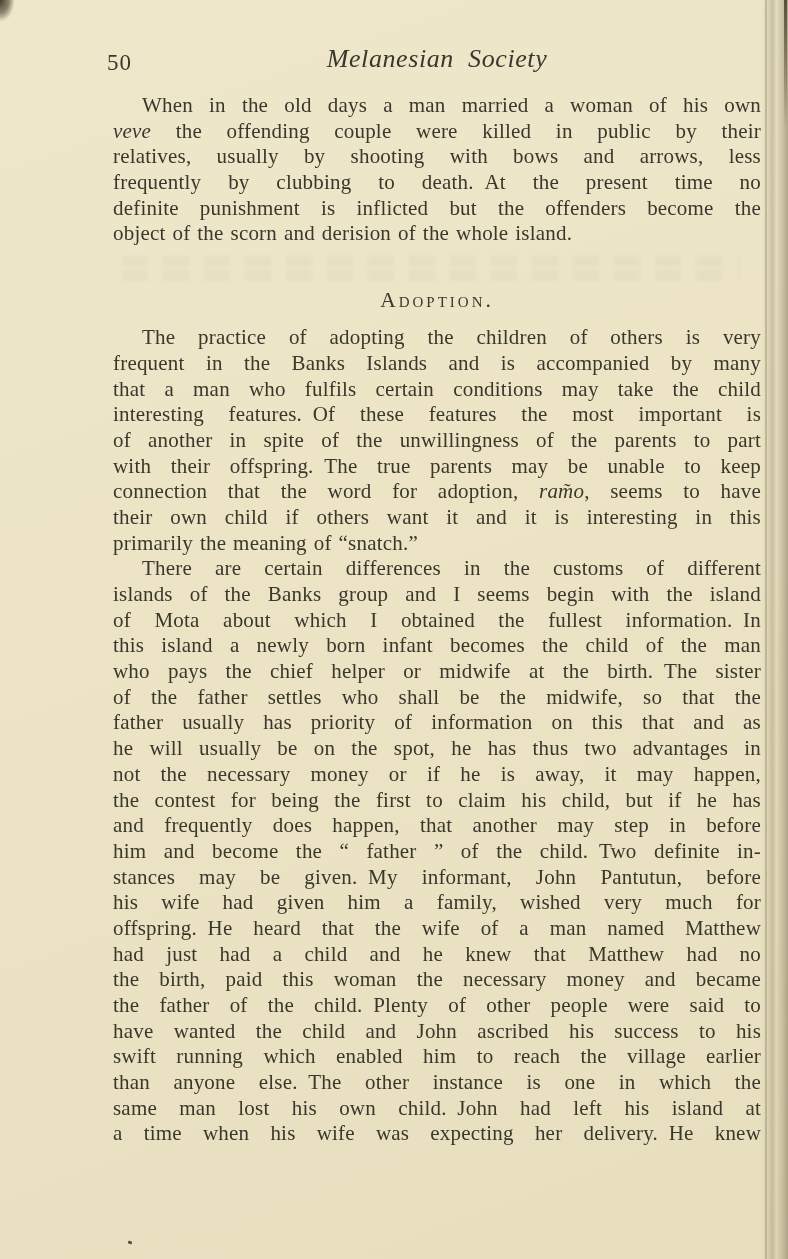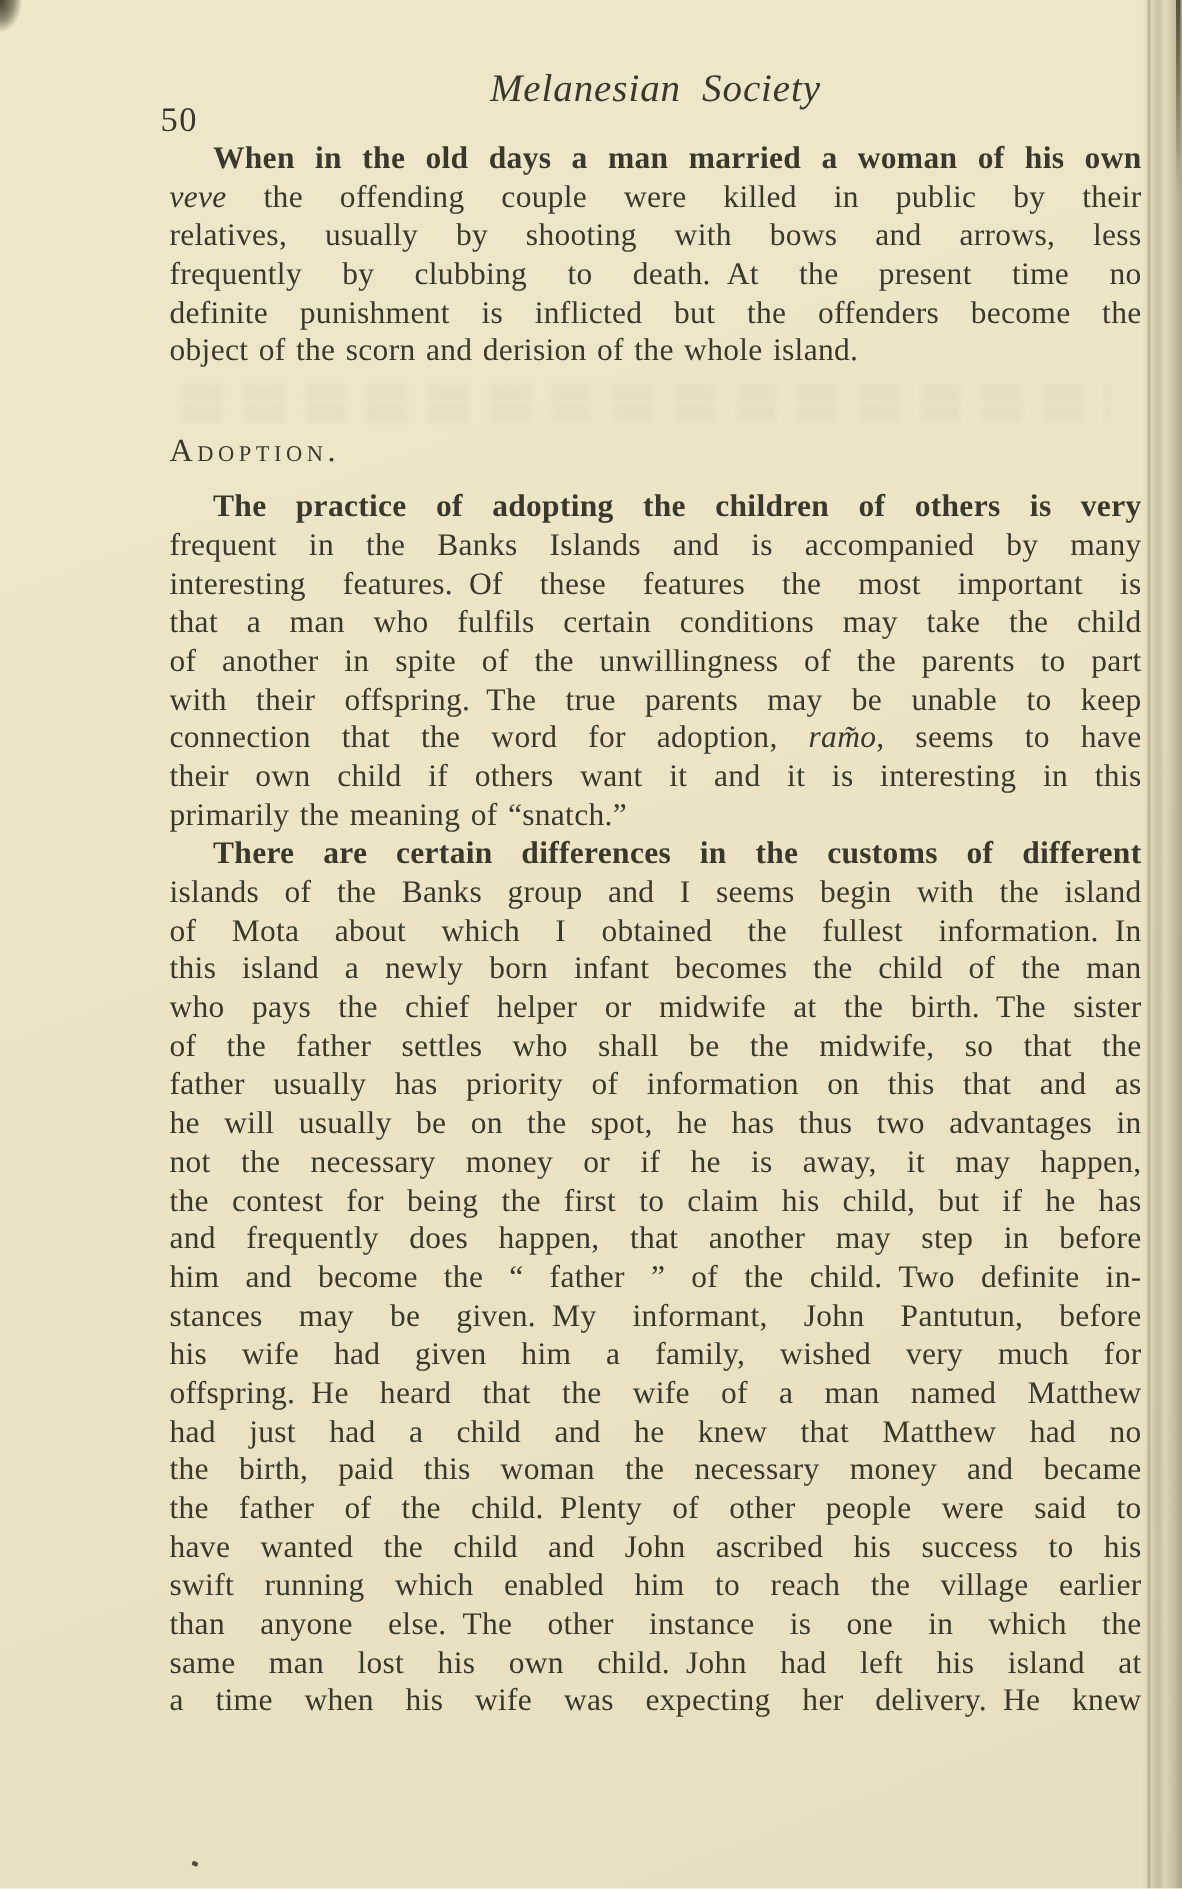--- a/index.html
+++ b/index.html
@@ -13,21 +13,21 @@
     background: linear-gradient(160deg, #eee7ca 0%, #ece4c5 40%, #e9e1c1 75%, #e6debd 100%);
     font-family: "Liberation Serif", "DejaVu Serif", serif;
     color: #3a382c;
     position: relative;
   }
   .page { position: absolute; inset: 0; }
 
   .pagenum {
     position: absolute;
     left: 107px;
-    top: 67px;
+    top: 50px;
     font-size: 23px;
     letter-spacing: 1px;
   }
   .running-header {
     position: absolute;
     left: 113px;
     top: 44px;
     width: 648px;
     text-align: center;
     font-style: italic;
@@ -47,25 +47,25 @@
     font-size: 21px;
     line-height: 25.7px;
     height: 25.7px;
     overflow: hidden;
     text-align: justify;
     text-align-last: justify;
     letter-spacing: 0.2px;
     word-spacing: 1.5px;
   }
   .line.endline { text-align-last: left; }
-  .para .line:first-child { text-indent: 29px; font-weight: bold; }
+  .para .line:first-child { text-indent: 29px; }
 
   .section-heading {
     margin: 40px 0 12px 0;
-    text-align: left;
+    text-align: center;
     font-size: 21.5px;
     line-height: 26px;
     font-weight: 400;
     font-variant: small-caps;
     letter-spacing: 3px;
   }
 
   
   .edge-shadow {
     position: absolute;
@@ -140,22 +140,22 @@
         <div class="line">frequently by clubbing to death. At the present time no</div>
         <div class="line">definite punishment is inflicted but the offenders become the</div>
         <div class="line endline">object of the scorn and derision of the whole island.</div>
       </div>
 
     <h2 class="section-heading">Adoption.</h2>
 
     <div class="para">
         <div class="line">The practice of adopting the children of others is very</div>
         <div class="line">frequent in the Banks Islands and is accompanied by many</div>
+        <div class="line">that a man who fulfils certain conditions may take the child</div>
         <div class="line">interesting features. Of these features the most important is</div>
-        <div class="line">that a man who fulfils certain conditions may take the child</div>
         <div class="line">of another in spite of the unwillingness of the parents to part</div>
         <div class="line">with their offspring. The true parents may be unable to keep</div>
         <div class="line">connection that the word for adoption, <i>ram̃o</i>, seems to have</div>
         <div class="line">their own child if others want it and it is interesting in this</div>
         <div class="line endline">primarily the meaning of “snatch.”</div>
       </div>
 
     <div class="para">
         <div class="line">There are certain differences in the customs of different</div>
         <div class="line">islands of the Banks group and I seems begin with the island</div>

